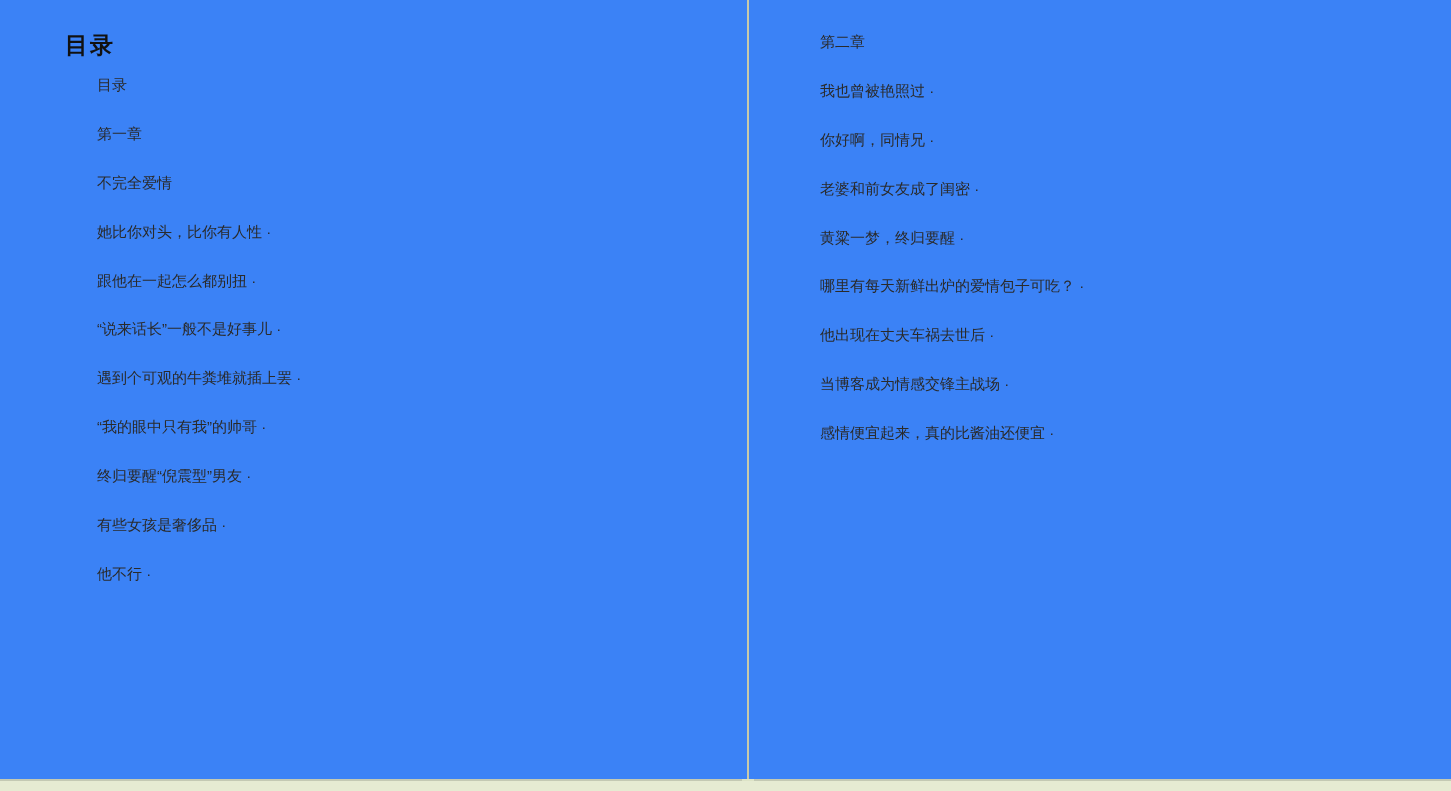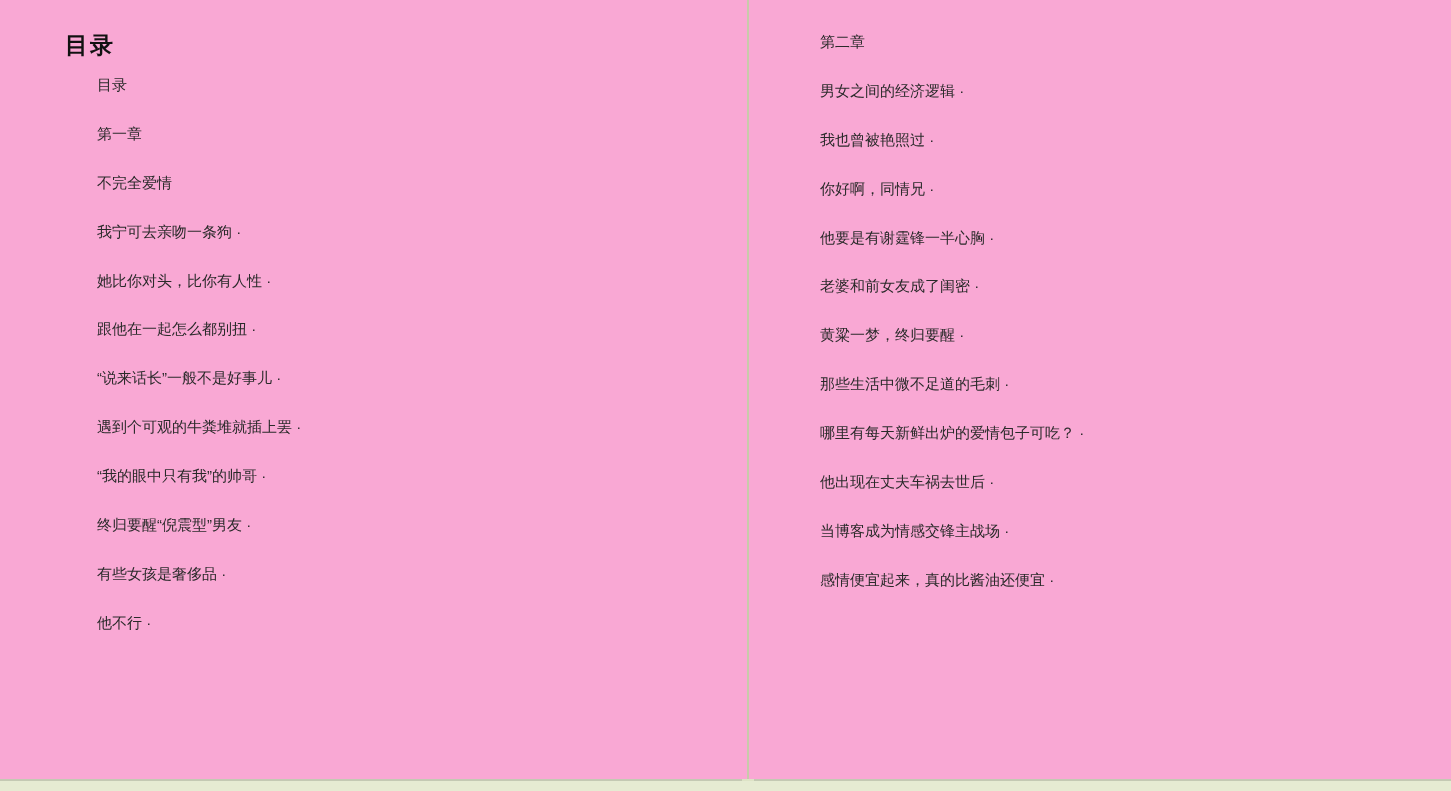--- a/index.html
+++ b/index.html
@@ -8,21 +8,21 @@
     width: 1451px;
     height: 791px;
     background: #ffffff;
     overflow: hidden;
     font-family: "Liberation Sans", "DejaVu Sans", sans-serif;
   }
   .reader {
     position: relative;
     width: 1451px;
     height: 791px;
-    background: #f9a8d4;
+    background: #3b82f6;
   }
   .page {
     position: absolute;
     top: 0;
     height: 779px;
     overflow: hidden;
   }
   .page-left  { left: 0;   width: 747px; }
   .page-right { left: 749px; width: 702px; }
 
@@ -91,44 +91,40 @@
 
 <div class="reader">
 
   <div class="page page-left">
     <div class="toc-title">目录</div>
 
     <div class="toc-list toc-list-left">
       <div class="toc-entry">目录</div>
       <div class="toc-entry">第一章</div>
       <div class="toc-entry">不完全爱情</div>
-      <div class="toc-entry">我宁可去亲吻一条狗 ·</div>
       <div class="toc-entry">她比你对头，比你有人性 ·</div>
       <div class="toc-entry">跟他在一起怎么都别扭 ·</div>
       <div class="toc-entry">“说来话长”一般不是好事儿 ·</div>
       <div class="toc-entry">遇到个可观的牛粪堆就插上罢 ·</div>
       <div class="toc-entry">“我的眼中只有我”的帅哥 ·</div>
       <div class="toc-entry">终归要醒“倪震型”男友 ·</div>
       <div class="toc-entry">有些女孩是奢侈品 ·</div>
       <div class="toc-entry">他不行 ·</div>
     </div>
   </div>
 
   <div class="page-divider"></div>
 
   <div class="page page-right">
     <div class="toc-list toc-list-right">
       <div class="toc-entry">第二章</div>
-      <div class="toc-entry">男女之间的经济逻辑 ·</div>
       <div class="toc-entry">我也曾被艳照过 ·</div>
       <div class="toc-entry">你好啊，同情兄 ·</div>
-      <div class="toc-entry">他要是有谢霆锋一半心胸 ·</div>
       <div class="toc-entry">老婆和前女友成了闺密 ·</div>
       <div class="toc-entry">黄粱一梦，终归要醒 ·</div>
-      <div class="toc-entry">那些生活中微不足道的毛刺 ·</div>
       <div class="toc-entry">哪里有每天新鲜出炉的爱情包子可吃？ ·</div>
       <div class="toc-entry">他出现在丈夫车祸去世后 ·</div>
       <div class="toc-entry">当博客成为情感交锋主战场 ·</div>
       <div class="toc-entry">感情便宜起来，真的比酱油还便宜 ·</div>
     </div>
   </div>
 
   <div class="bottom-line"></div>
   <div class="bottom-line-gap"></div>
   <div class="bottom-strip"></div>

